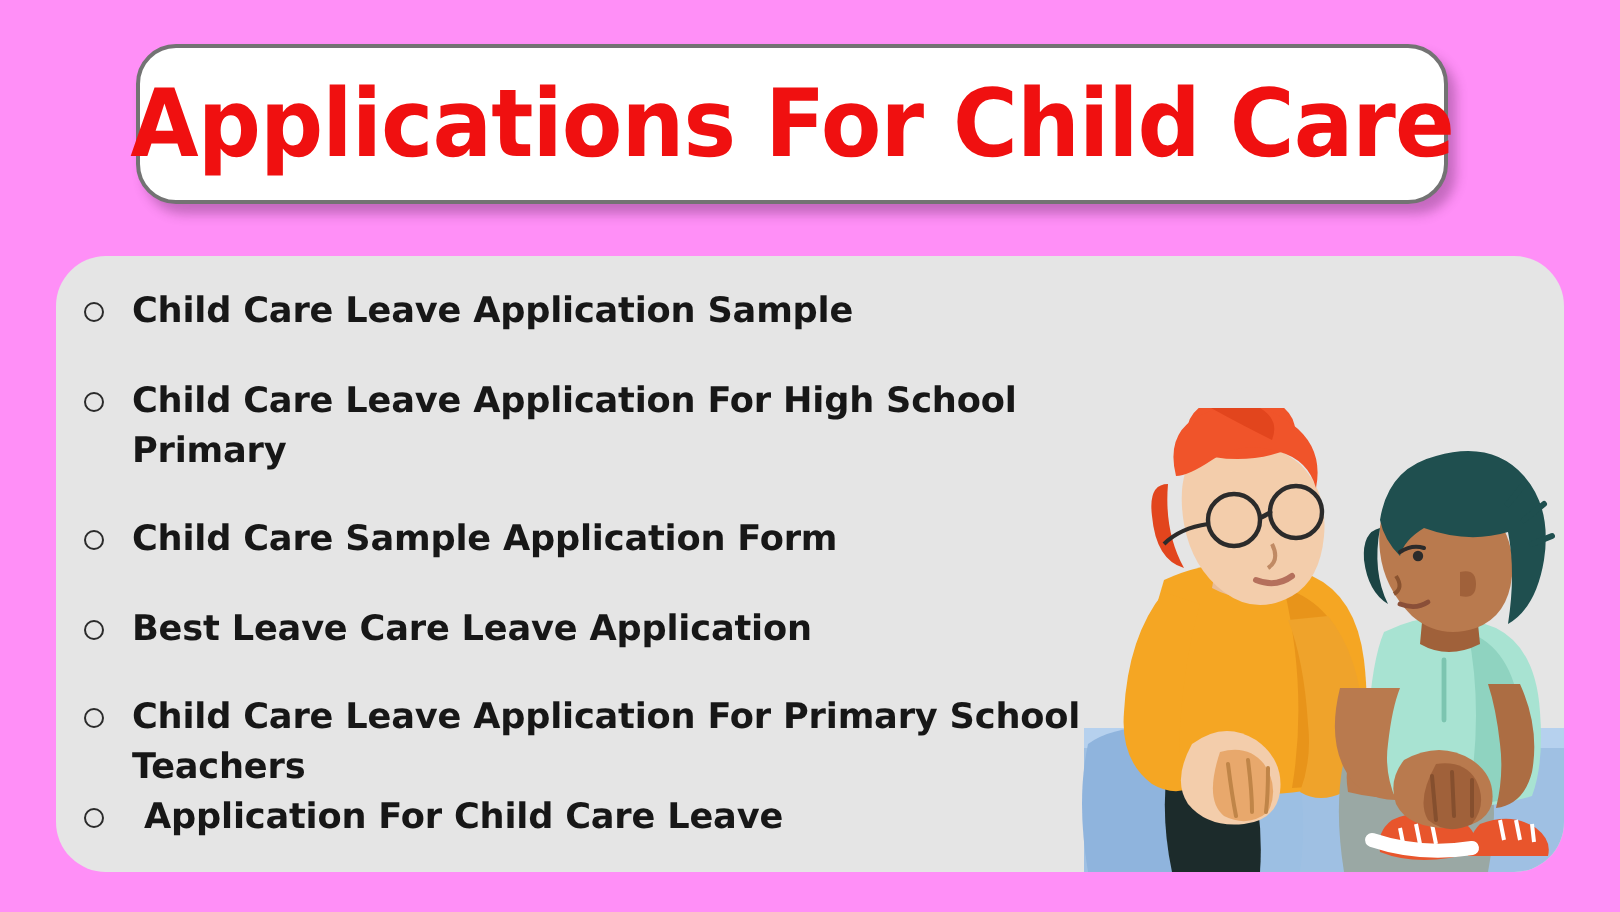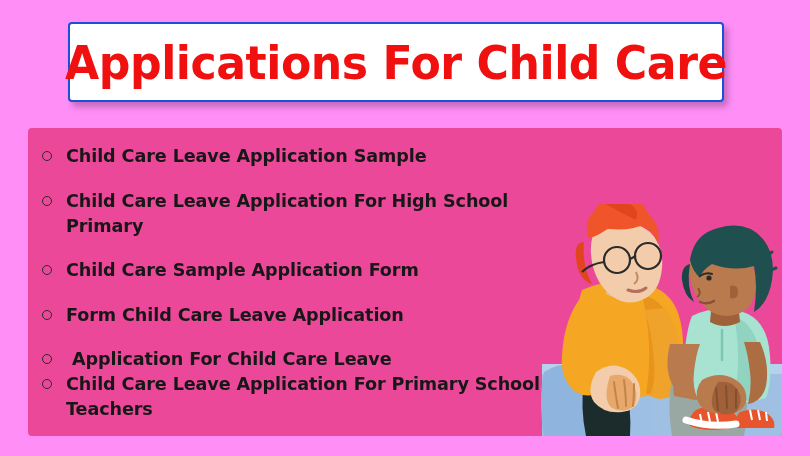--- a/index.html
+++ b/index.html
@@ -22,22 +22,22 @@
   }
 
   
   #title-card {
     position: absolute;
     left: 68px;
     top: 22px;
     width: 652px;
     height: 76px;
     background: #ffffff;
-    border: 2px solid #1d4ed8;
-    border-radius: 4px;
+    border: 2px solid #737373;
+    border-radius: 20px;
     box-shadow: 4px 5px 6px rgba(60, 20, 60, 0.30);
     display: flex;
     align-items: center;
     justify-content: center;
   }
   #title-text {
     color: #f01010;
     font-family: "DejaVu Sans", sans-serif;
     font-weight: bold;
     font-size: 47px;
@@ -48,22 +48,22 @@
     transform-origin: center;
   }
 
   
   #content-card {
     position: absolute;
     left: 28px;
     top: 128px;
     width: 754px;
     height: 308px;
-    background: #ec4899;
-    border-radius: 4px;
+    background: #e5e5e5;
+    border-radius: 25px;
     overflow: hidden;
   }
 
   
   #bullet-list {
     position: absolute;
     left: 14px;
     top: 16px;
     width: 520px;
     list-style: none;
@@ -136,31 +136,31 @@
         <span class="bullet-text">Child Care Leave Application For High School Primary</span>
       </li>
 
       <li class="bullet-row">
         <span class="bullet-marker"></span>
         <span class="bullet-text">Child Care Sample Application Form</span>
       </li>
 
       <li class="bullet-row">
         <span class="bullet-marker"></span>
-        <span class="bullet-text">Form Child Care Leave Application</span>
+        <span class="bullet-text">Best Leave Care Leave Application</span>
       </li>
 
       <li class="bullet-row tight">
         <span class="bullet-marker"></span>
+        <span class="bullet-text">Child Care Leave Application For Primary School Teachers</span>
+      </li>
+
+      <li class="bullet-row tight">
+        <span class="bullet-marker"></span>
         <span class="bullet-text"> Application For Child Care Leave</span>
-      </li>
-
-      <li class="bullet-row tight">
-        <span class="bullet-marker"></span>
-        <span class="bullet-text">Child Care Leave Application For Primary School Teachers</span>
       </li>
 
     </ul>
 
     <div id="illustration">
       <svg viewBox="0 0 258 232" xmlns="http://www.w3.org/2000/svg">
 
         <path d="M18 160 L258 160 L258 232 L18 232 Z" fill="#9fc0e3"></path>
         <path d="M18 160 L258 160 L258 170 L18 170 Z" fill="#b6d1ee"></path>
 

